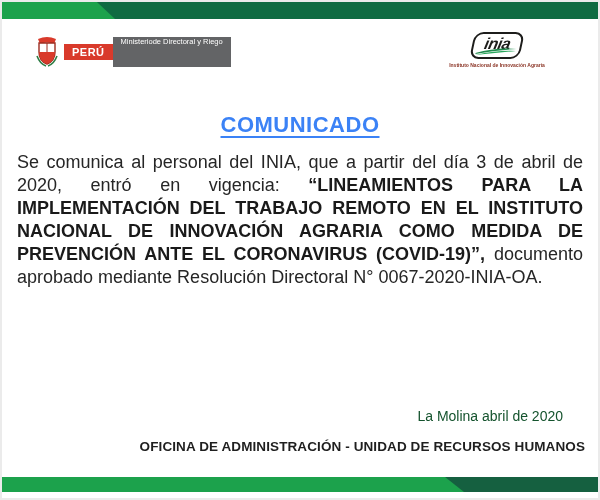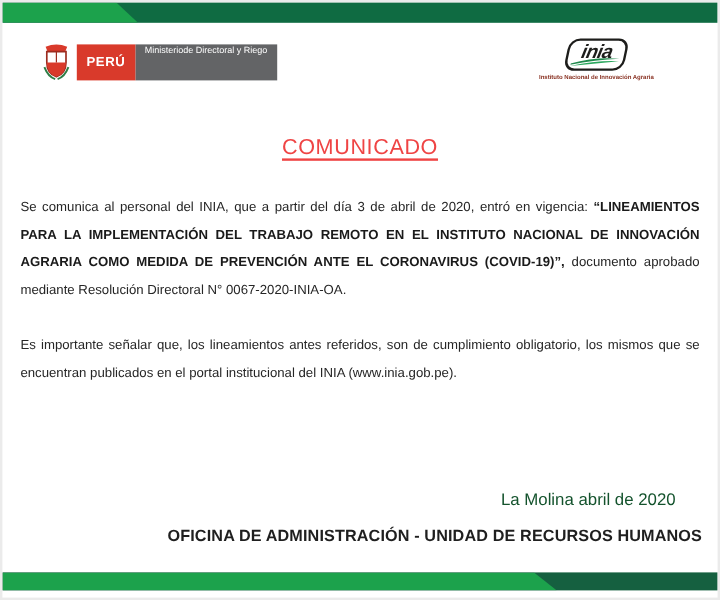--- a/index.html
+++ b/index.html
@@ -32,21 +32,21 @@
     position:absolute;left:0;top:0;height:100%;width:462px;
     background:#1ca24c;
     clip-path:polygon(0 0,95.9% 0,100% 100%,0 100%);
   }
   
   .peru-logo{
     position:absolute;left:35px;top:36px;display:flex;align-items:center;z-index:2;
   }
   .coat{width:24px;height:32px;margin-right:5px;}
   .peru-red{
-    background:#d93a2b;color:#fff;height:30px;display:flex;align-items:center;
+    background:#d93a2b;color:#fff;height:16px;display:flex;align-items:center;
     padding:0 8px;font-weight:bold;font-size:11px;letter-spacing:.5px;
   }
   .peru-gray{
     background:#636466;color:#fff;height:30px;padding:0 8px;
     display:flex;flex-direction:row;justify-content:center;
     font-size:7.5px;line-height:1.35;white-space:nowrap;
   }
   
   .inia-logo{position:absolute;right:48px;top:32px;width:110px;text-align:center;z-index:2;}
   .inia-box{
@@ -62,27 +62,27 @@
   }
   .inia-swoosh{position:absolute;bottom:2px;left:3px;width:40px;height:7px;}
   .inia-caption{
     margin-top:3px;font-size:5px;color:#8a3324;font-weight:bold;white-space:nowrap;
   }
   
   .title{
     position:absolute;top:112px;left:0;right:0;text-align:center;z-index:2;
   }
   .title span{
-    font-size:18px;font-weight:normal;color:#ef4444;letter-spacing:.5px;
+    font-size:22px;font-weight:bold;color:#3b82f6;letter-spacing:.5px;
     text-decoration:underline;text-decoration-thickness:2px;text-underline-offset:4px;
   }
   
   .body-text{
-    position:absolute;left:17px;right:17px;top:162px;z-index:2;
-    font-size:11px;line-height:23px;text-align:justify;color:#262626;
+    position:absolute;left:17px;right:17px;top:151px;z-index:2;
+    font-size:18px;line-height:23px;text-align:justify;color:#262626;
   }
   .body-text p{margin:0 0 23px 0;}
   .body-text b{color:#1a1a1a;}
   
   .dateline{
     position:absolute;top:408px;right:37px;font-size:14px;color:#14532d;z-index:2;
   }
   .office{
     position:absolute;top:439px;right:15px;font-size:13.5px;font-weight:bold;
     color:#1f1f1f;z-index:2;letter-spacing:.1px;
@@ -123,21 +123,20 @@
   </div>
   <div class="inia-caption">Instituto Nacional de Innovación Agraria</div>
 </div>
 
 <div class="title">
   <span>COMUNICADO</span>
 </div>
 
 <div class="body-text">
   <p><span>Se comunica al personal del INIA, que a partir del día 3 de abril de 2020, entró en vigencia: </span><b>“LINEAMIENTOS PARA LA IMPLEMENTACIÓN DEL TRABAJO REMOTO EN EL INSTITUTO NACIONAL DE INNOVACIÓN AGRARIA COMO MEDIDA DE PREVENCIÓN ANTE EL CORONAVIRUS (COVID-19)”,</b><span> documento aprobado mediante Resolución Directoral N° 0067-2020-INIA-OA.</span></p>
-  <p>Es importante señalar que, los lineamientos antes referidos, son de cumplimiento obligatorio, los mismos que se encuentran publicados en el portal institucional del INIA (www.inia.gob.pe).</p>
 </div>
 
 <div class="dateline">La Molina abril de 2020</div>
 
 <div class="office">OFICINA DE ADMINISTRACIÓN - UNIDAD DE RECURSOS HUMANOS</div>
 
 <div class="bottom-bar">
   <div class="light-seg"></div>
 </div>
 

